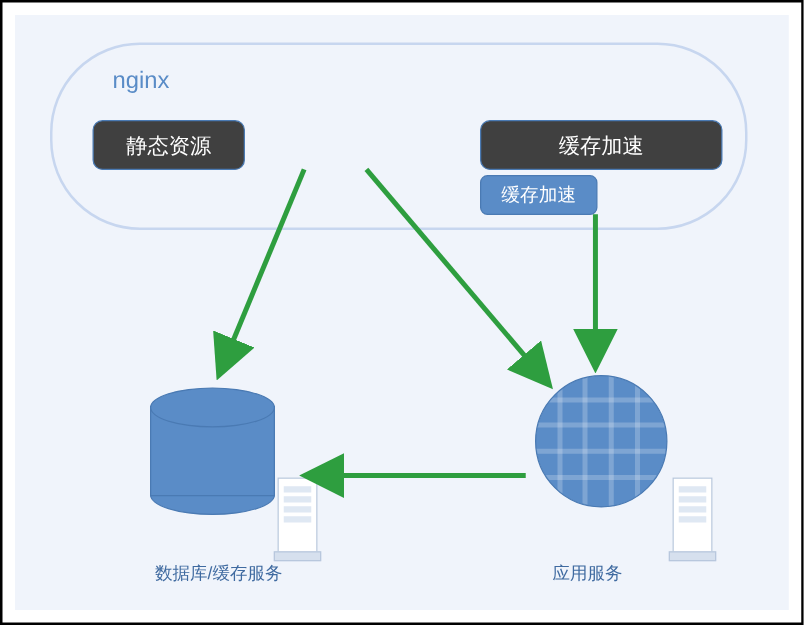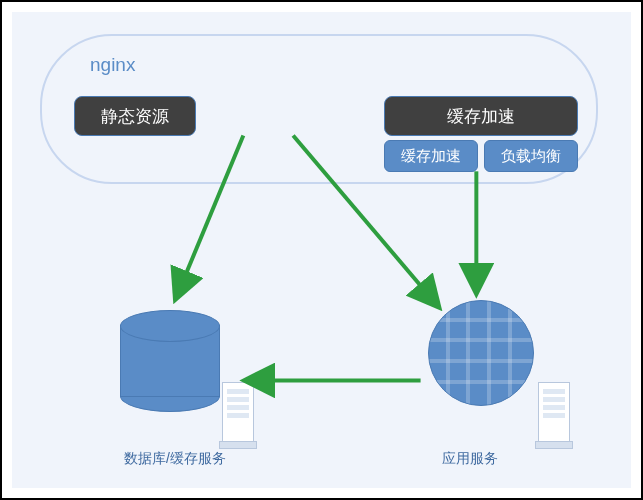--- a/index.html
+++ b/index.html
@@ -53,21 +53,20 @@
 <body>
 
 <div class="frame">
   <div class="canvas">
 
     <div class="nginx-box">
       <div class="nginx-title">nginx</div>
       <div class="pill static">静态资源</div>
       <div class="pill proxy">缓存加速</div>
       <div class="subpill cache">缓存加速</div>
-      <div class="subpill lb">负载均衡</div>
     </div>
 
     <div class="db-cyl">
       <div class="bottom"></div>
         <div class="body"></div>
         <div class="top"></div>
     </div>
     <div class="tower db-t">
       <div class="slot s0"></div>
         <div class="slot s1"></div>

